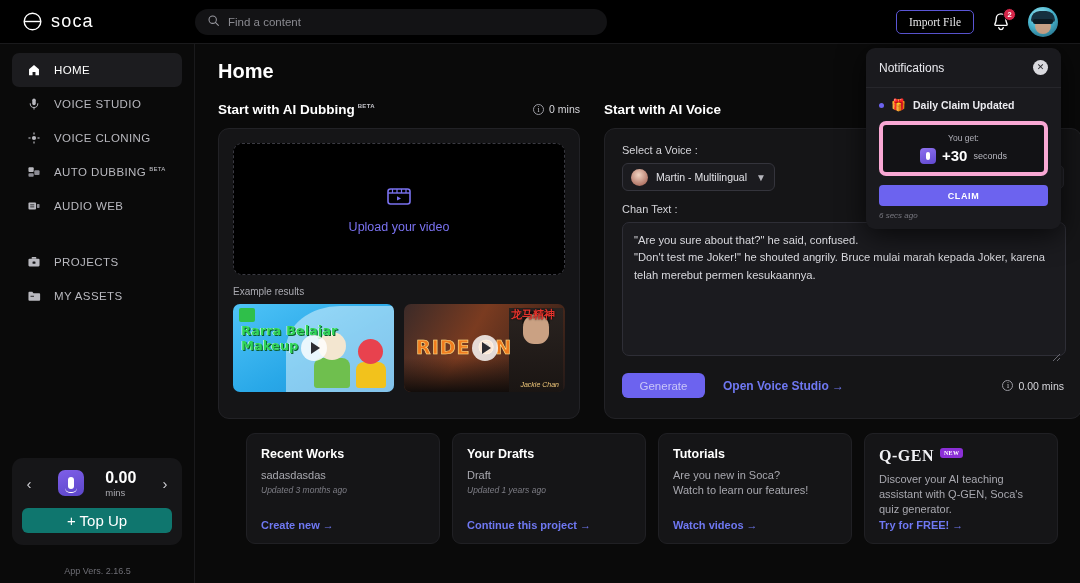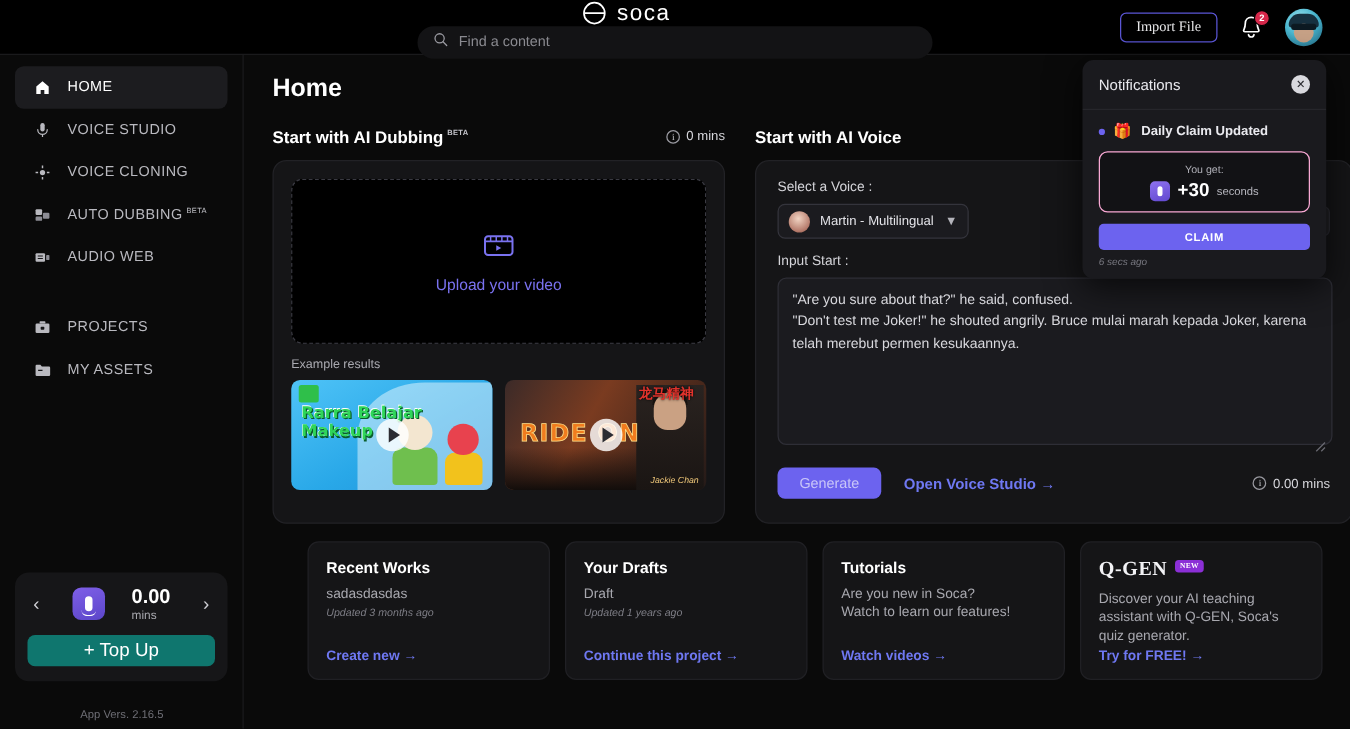--- a/index.html
+++ b/index.html
@@ -9,21 +9,21 @@
     font-family: "Liberation Sans", sans-serif;
     overflow: hidden;
     color: #e8e8ea;
   }
   #app { position: relative; width: 1080px; height: 583px; background: #0a0a0a; }
 
   
   .header {
     position: absolute; top: 0; left: 0; width: 1080px; height: 44px;
     background: #000; display: flex; align-items: center;
-    border-bottom: 1px solid #1a1a1c; z-index: 30; flex-direction: column;
+    border-bottom: 1px solid #1a1a1c; z-index: 30;
   }
   .brand { display: flex; align-items: center; gap: 8px; width: 195px; padding-left: 22px; }
   .brand-mark { width: 21px; height: 21px; flex: none; }
   .brand-name {
     font-size: 18px; letter-spacing: 1.2px; color: #fff; font-weight: 400;
   }
   .search-wrap { margin-left: 0; }
   .search-box {
     position: relative; width: 412px; height: 26px;
     background: #131315; border-radius: 13px;
@@ -276,21 +276,21 @@
     width: 15px; height: 15px; border-radius: 50%; background:#d9d9de;
     display:flex;align-items:center;justify-content:center; cursor:pointer;
     color:#2a2a2f; font-size: 9px; line-height:1;
   }
   .notif-body { padding: 11px 13px 9px; }
   .notif-row { display:flex; align-items:center; gap: 7px; }
   .dot { width:5px;height:5px;border-radius:50%;background:#6c63ef; flex:none; }
   .gift { font-size: 12px; line-height:1; }
   .notif-item-title { font-size: 10.5px; font-weight: bold; color:#eaeaef; }
   .reward-box {
-    margin-top: 10px; border:1px solid #f9a8d4; border-radius:7px;
+    margin-top: 10px; border:4px solid #f9a8d4; border-radius:7px;
     background:#121215; padding: 8px 10px; text-align:center;
   }
   .reward-top { font-size: 8.5px; color:#b0b0b8; margin-bottom: 4px; }
   .reward-line { display:flex; align-items:center; justify-content:center; gap:6px; }
   .reward-coin {
     width:16px;height:16px;border-radius:4px;
     background:linear-gradient(160deg,#8f72ef,#6048cf);
     display:flex;align-items:center;justify-content:center; flex:none;
   }
   .reward-coin i { display:block; width:4px;height:8px;background:#fff;border-radius:2px; }
@@ -530,21 +530,21 @@
               <span class="chev">▼</span>
             </div>
             <div class="mini-icon-btn">
               <svg width="12" height="10" viewBox="0 0 24 20" fill="none">
                 <rect x="2" y="4" width="20" height="12" rx="4" stroke="#9a9aa1" stroke-width="1.6"></rect>
                 <circle cx="12" cy="10" r="2.4" fill="#9a9aa1"></circle>
               </svg>
             </div>
           </div>
 
-          <div class="field-label" style="margin-top:12px;">Input Start :</div>
+          <div class="field-label" style="margin-top:12px;">Chan Text :</div>
 
           <div class="textarea-wrap">
             <textarea class="ta" placeholder="Type your text here..." style="">"Are you sure about that?" he said, confused.
 "Don't test me Joker!" he shouted angrily. Bruce mulai marah kepada Joker, karena telah merebut permen kesukaannya.</textarea>
             <span class="resize-grip">
               <svg width="9" height="9" viewBox="0 0 9 9">
                 <line x1="8" y1="1" x2="1" y2="8" stroke="#6a6a72" stroke-width="1"></line>
                 <line x1="8" y1="5" x2="5" y2="8" stroke="#6a6a72" stroke-width="1"></line>
               </svg>
             </span>

